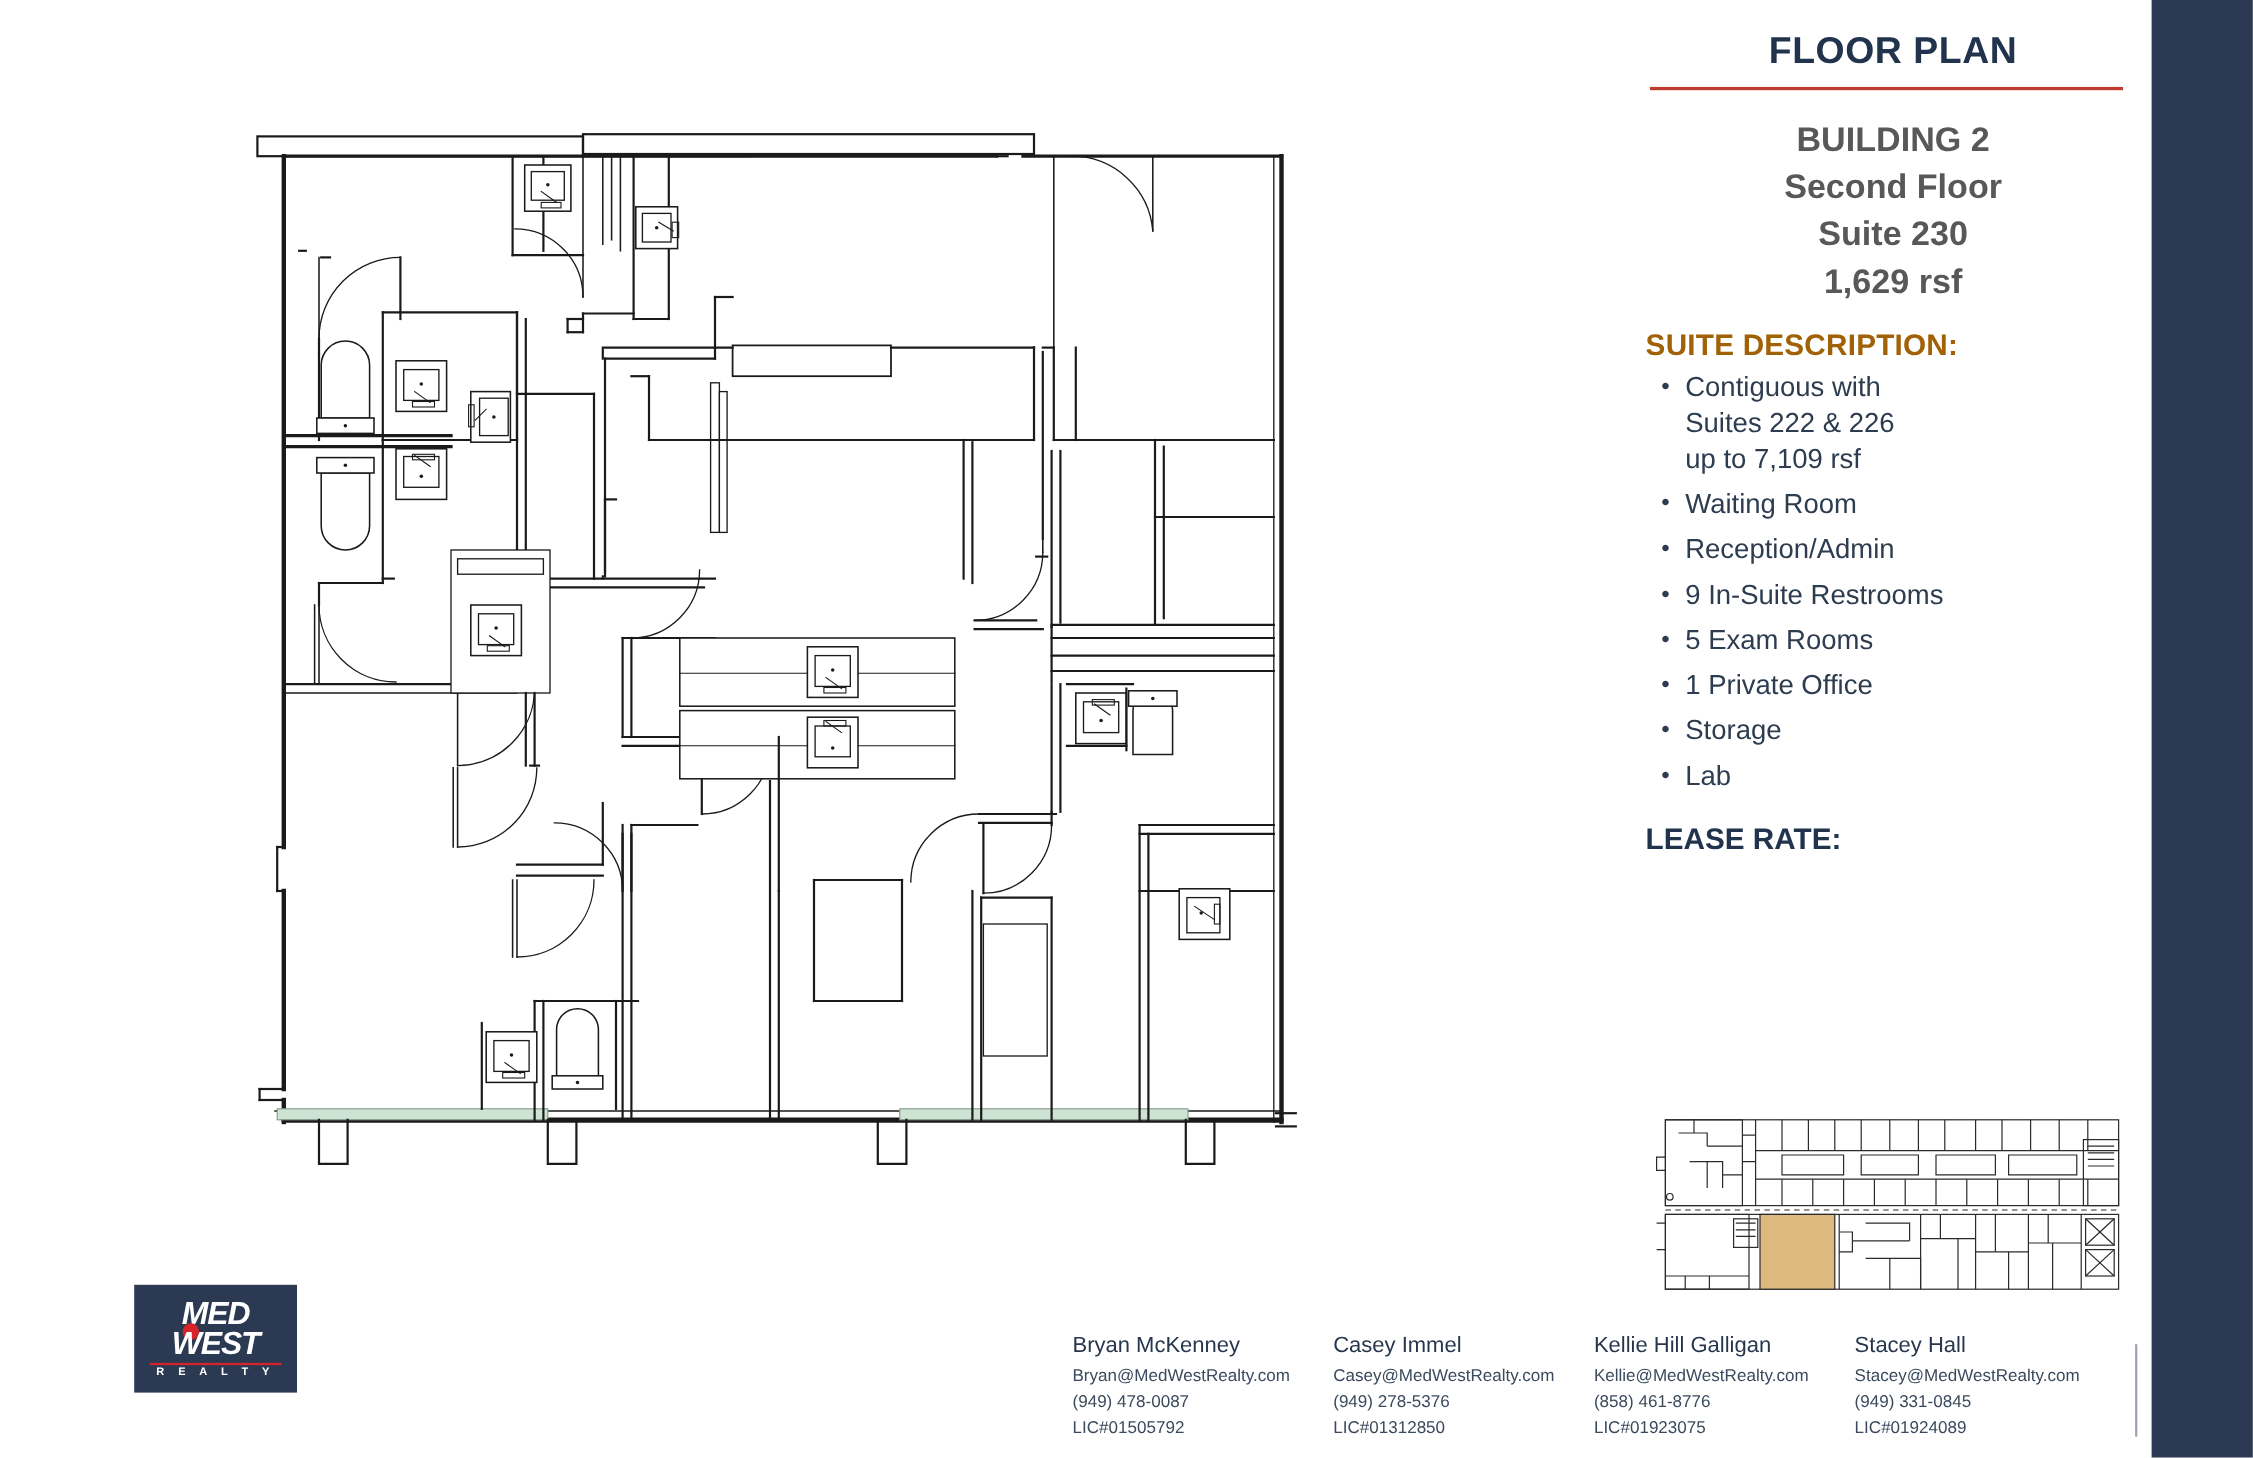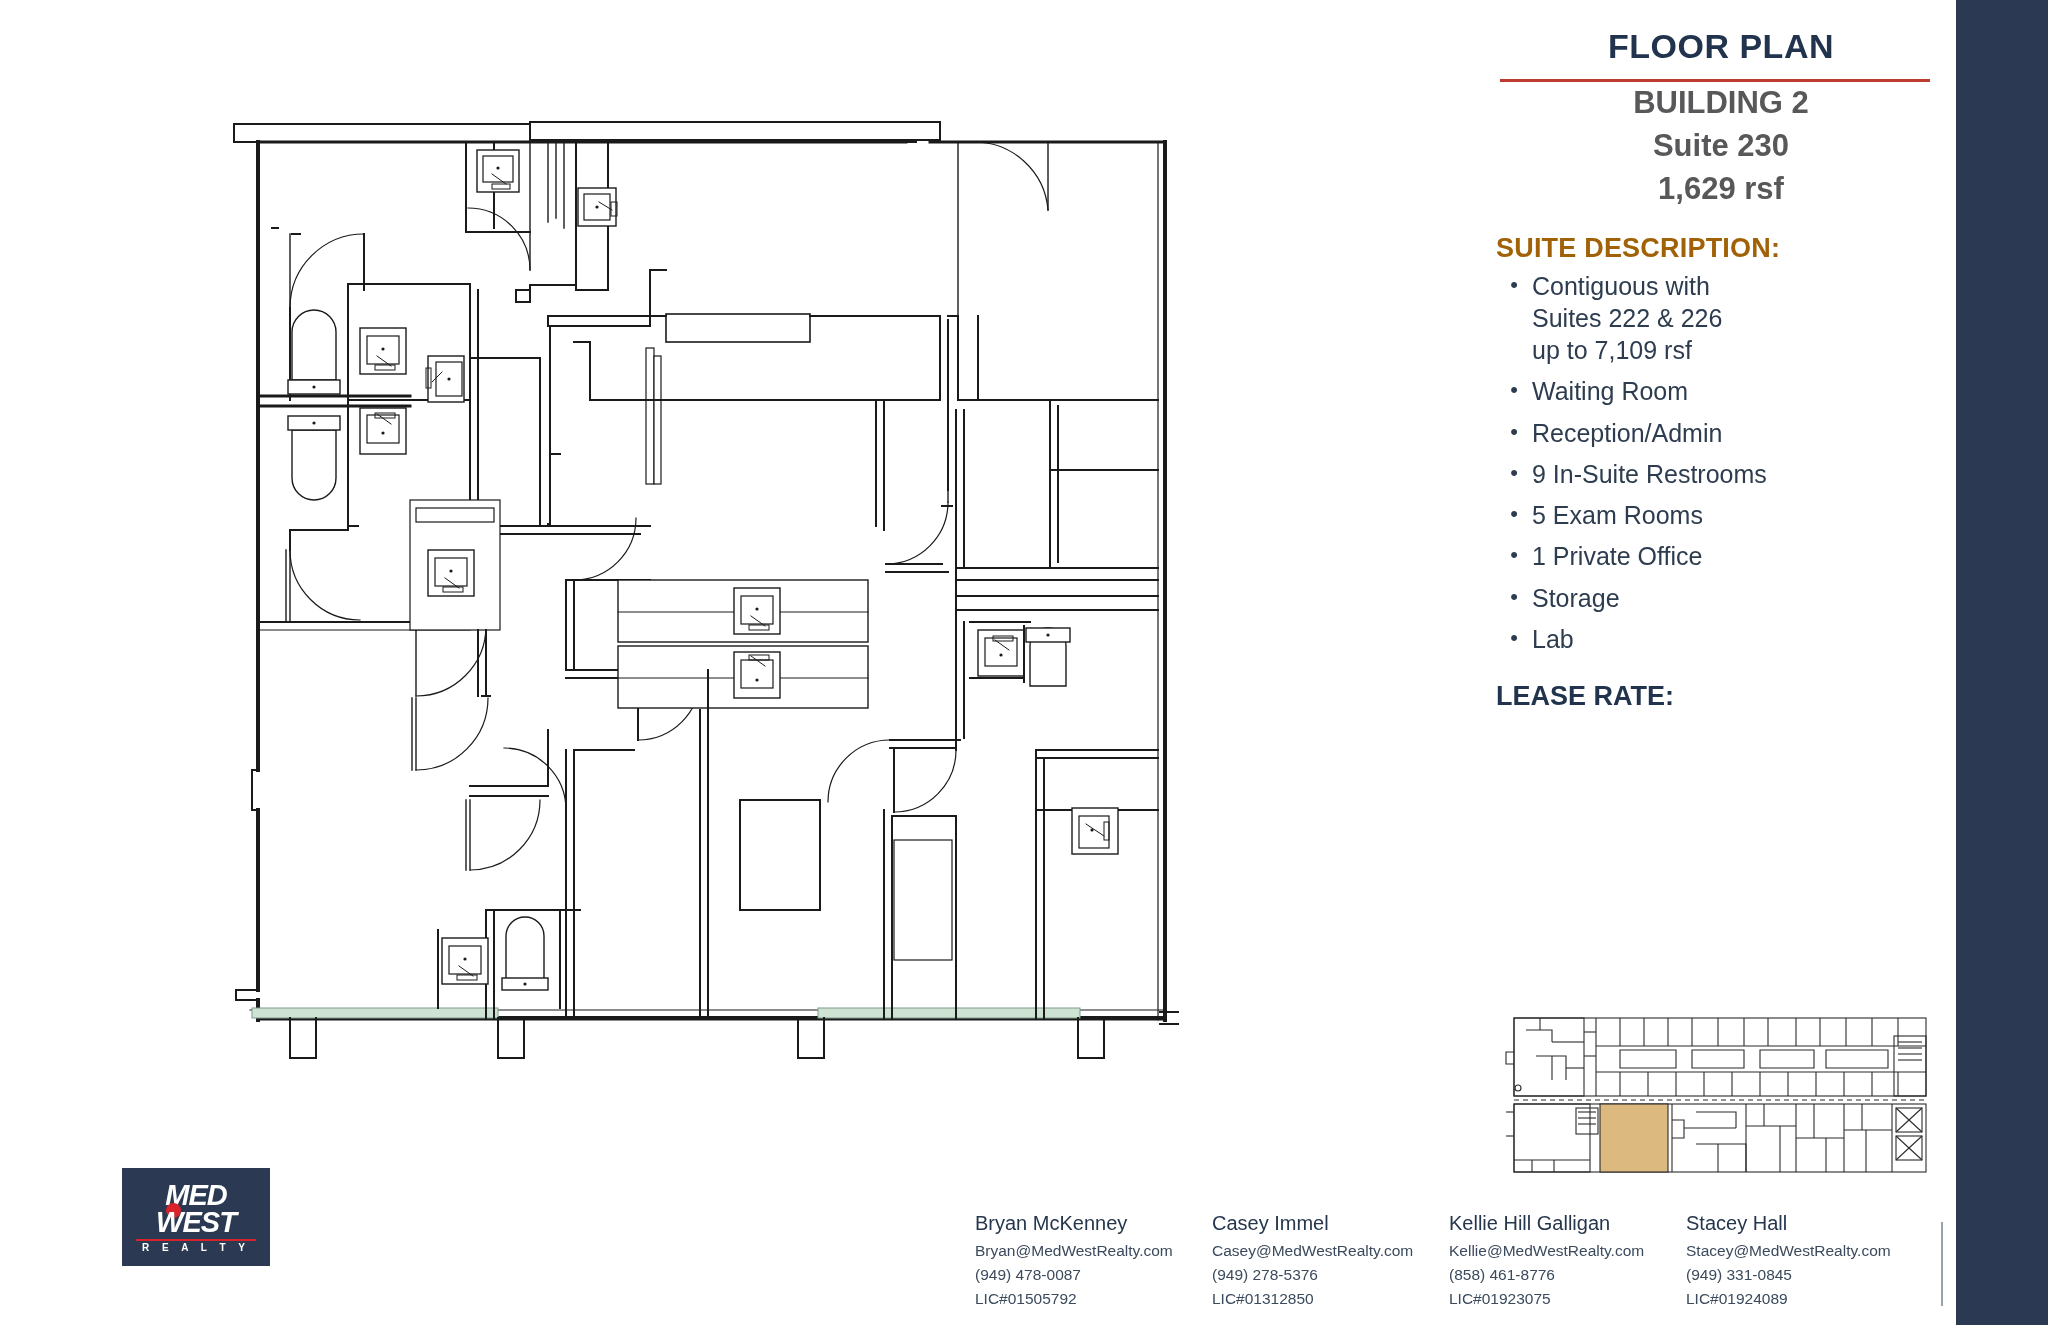--- a/index.html
+++ b/index.html
@@ -37,21 +37,21 @@
     font-weight:bold;
     letter-spacing:0.5px;
     color:#22344d;
     margin:0;
     line-height:1.1;
   }
   .title-rule{
     height:3px;background:#bf3b30;margin:14px 4px 0 4px;width:430px;
   }
   .bldg-block{
-    text-align:center;
+    text-align:center;margin-top:24px;
   }
   .bldg-line{
     font-size:31px;font-weight:bold;color:#58585a;line-height:1.38;
   }
   .sec-head{
     font-size:27px;font-weight:bold;color:#a16207;
     margin:22px 0 6px 0;letter-spacing:0.2px;
   }
   ul.feature-list{
     list-style:none;margin:0;padding:0;
@@ -430,20 +430,21 @@
     </svg>
   </div>
 
   <div class="info-col">
 
     <div class="floorplan-title">FLOOR PLAN</div>
     <div class="title-rule"></div>
 
     <div class="bldg-block">
       <div class="bldg-line">BUILDING 2</div>
+      <div class="bldg-line">Second Floor</div>
       <div class="bldg-line">Suite 230</div>
       <div class="bldg-line">1,629 rsf</div>
     </div>
 
     <div class="sec-head">SUITE DESCRIPTION:</div>
 
     <ul class="feature-list">
       <li>
         <span class="bullet">•</span>
         <span class="ftext">Contiguous with

